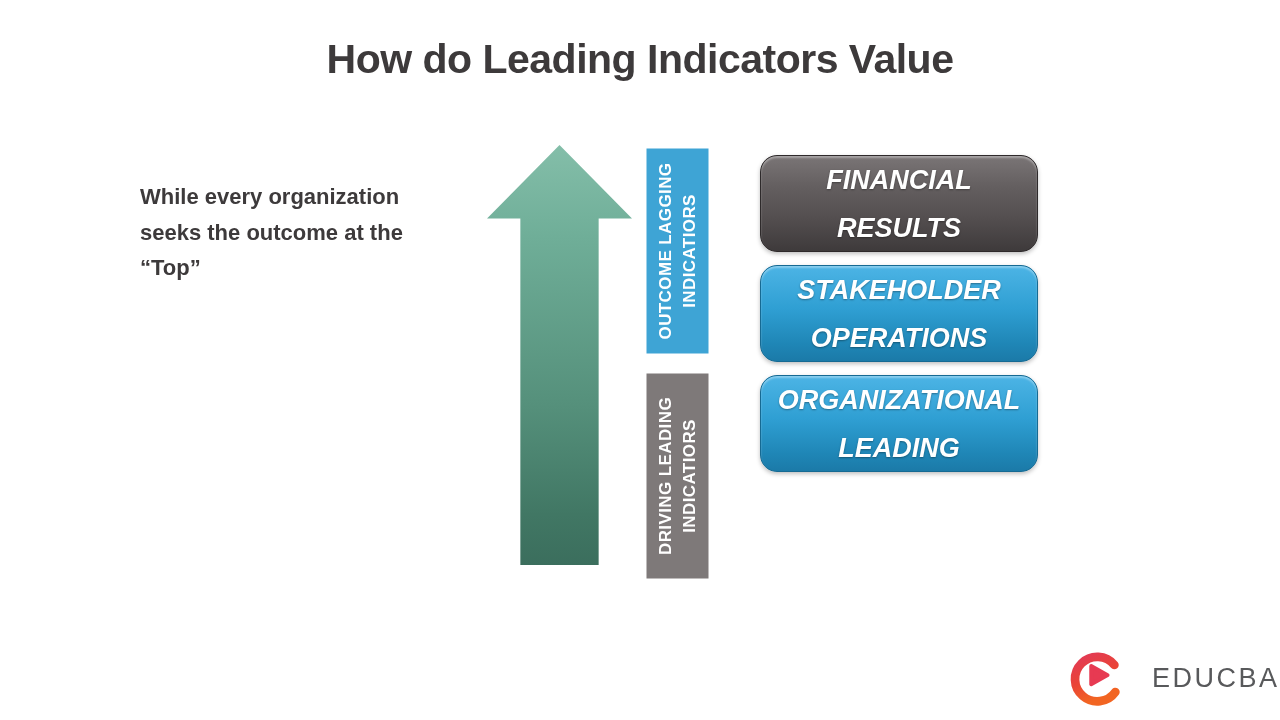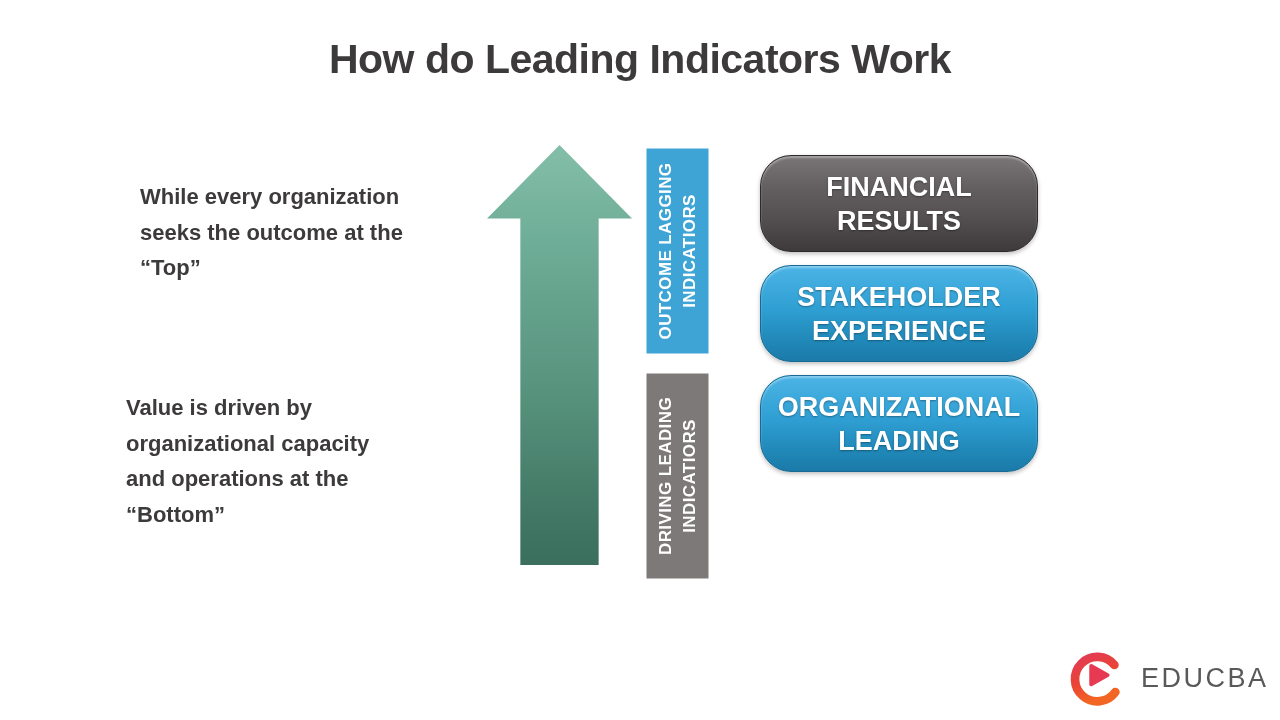--- a/index.html
+++ b/index.html
@@ -45,73 +45,70 @@
   }
   .vlabel-lagging{left:574.5px;top:219.5px;background:#3ea4d5;}
   .vlabel-leading{left:574.5px;top:444.5px;background:#7e7979;}
 
   
   .box-col{
     position:absolute;left:760px;top:155px;width:278px;
     display:flex;flex-direction:column;gap:13px;
   }
   .rbox{
-    height:95px;border-radius:31px;
+    height:95px;border-radius:17px;
     display:flex;align-items:center;justify-content:center;
-    color:#fff;font-weight:bold;font-size:27px;line-height:34px;
+    color:#fff;font-weight:bold;font-size:27px;line-height:48px;
     text-align:center;white-space:pre-line;
     text-shadow:0 1px 2px rgba(0,0,0,0.35);
     box-shadow:inset 0 2px 2px rgba(255,255,255,0.35), 0 2px 4px rgba(0,0,0,0.25);
+    font-style:italic;
   }
   .rbox-dark{
     background:linear-gradient(180deg,#7a7576 0%,#645f60 32%,#534e4f 66%,#3e3a3b 100%);
     border:1px solid #2e2a2b;
   }
   .rbox-blue{
     background:linear-gradient(180deg,#4cb4e5 0%,#2f9fd3 45%,#1f86b6 82%,#1b7aa8 100%);
     border:1px solid #166a93;
   }
 
   
   .brand{
     position:absolute;left:1068px;top:645px;width:200px;height:66px;
-    display:flex;align-items:center;gap:15px;
+    display:flex;align-items:center;gap:26px;
   }
   .brand-mark{width:58px;height:58px;flex:0 0 auto;}
   .brand-name{
     font-size:27px;color:#58595b;letter-spacing:2.5px;font-weight:400;
   }
 </style>
 </head>
 <body>
 
 <div class="canvas">
 
-  <div class="title">How do Leading Indicators Work</div>
+  <div class="title">How do Leading Indicators Value</div>
 
   <div class="note note-top">While every organization
 seeks the outcome at the
 “Top”</div>
-  <div class="note note-bottom">Value is driven by
-organizational capacity
-and operations at the
-“Bottom”</div>
 
   <div class="arrow-up"></div>
 
   <div class="vlabel vlabel-lagging">OUTCOME LAGGING
 INDICATIORS</div>
   <div class="vlabel vlabel-leading">DRIVING LEADING
 INDICATIORS</div>
 
   <div class="box-col">
     <div class="rbox rbox-dark">FINANCIAL
 RESULTS</div>
     <div class="rbox rbox-blue">STAKEHOLDER
-EXPERIENCE</div>
+OPERATIONS</div>
     <div class="rbox rbox-blue">ORGANIZATIONAL
 LEADING</div>
   </div>
 
   <div class="brand">
     <svg class="brand-mark" viewBox="0 0 60 60" aria-hidden="true">
       <defs>
         <linearGradient id="eg" x1="0" y1="0" x2="0.4" y2="1">
           <stop offset="0" stop-color="#e23a56"></stop>
           <stop offset="0.55" stop-color="#ea4436"></stop>

